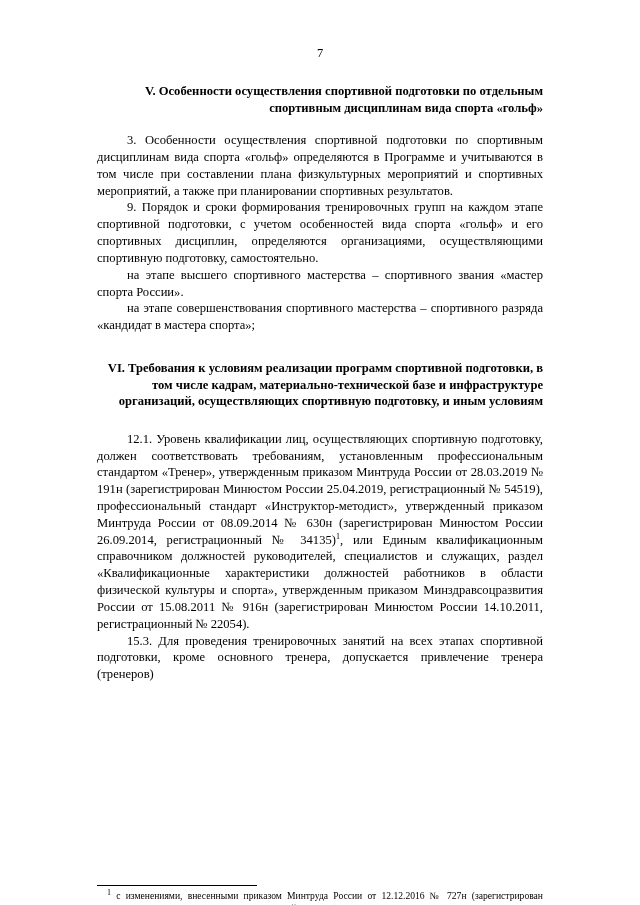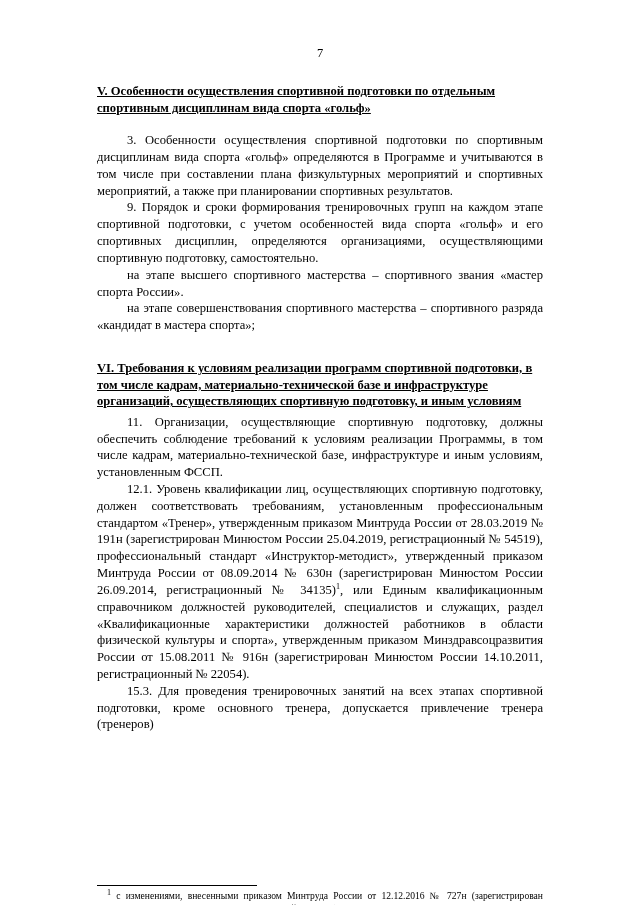--- a/index.html
+++ b/index.html
@@ -28,33 +28,32 @@
     margin-top: 46px;
     margin-bottom: 0;
     font-family: "Liberation Serif", serif;
   }
   .content {
     margin: 0 auto;
     width: 446px;
     padding-top: 22px;
   }
   .heading {
-    text-align: left;
+    text-align: right;
     font-weight: bold;
     font-size: 12.6px;
     line-height: 1.32;
     margin: 0;
-    text-decoration: underline;
   }
   .heading-1 {
     margin-bottom: 16px;
   }
   .heading-2 {
     margin-top: 26px;
-    margin-bottom: 4px;
+    margin-bottom: 21px;
   }
   p.para {
     text-align: justify;
     font-size: 12.6px;
     line-height: 1.335;
     margin: 0;
     text-indent: 30px;
     hyphens: none;
   }
   p.para.dash-indent {
@@ -97,21 +96,20 @@
 
     <div class="heading heading-1">V. Особенности осуществления спортивной подготовки по отдельным спортивным дисциплинам вида спорта «гольф»</div>
 
     <p class="para">3. Особенности осуществления спортивной подготовки по спортивным дисциплинам вида спорта «гольф» определяются в Программе и учитываются в том числе при составлении плана физкультурных мероприятий и спортивных мероприятий, а также при планировании спортивных результатов.</p>
     <p class="para">9. Порядок и сроки формирования тренировочных групп на каждом этапе спортивной подготовки, с учетом особенностей вида спорта «гольф» и его спортивных дисциплин, определяются организациями, осуществляющими спортивную подготовку, самостоятельно.</p>
     <p class="para dash-indent">на этапе высшего спортивного мастерства – спортивного звания «мастер спорта России».</p>
     <p class="para dash-indent">на этапе совершенствования спортивного мастерства – спортивного разряда «кандидат в мастера спорта»;</p>
 
     <div class="heading heading-2">VI. Требования к условиям реализации программ спортивной подготовки, в том числе кадрам, материально-технической базе и инфраструктуре организаций, осуществляющих спортивную подготовку, и иным условиям</div>
 
-    <p class="para">11. Организации, осуществляющие спортивную подготовку, должны обеспечить соблюдение требований к условиям реализации Программы, в том числе кадрам, материально-технической базе, инфраструктуре и иным условиям, установленным ФССП.</p>
     <p class="para"><span>12.1. Уровень квалификации лиц, осуществляющих спортивную подготовку, должен соответствовать требованиям, установленным профессиональным стандартом «Тренер», утвержденным приказом Минтруда России от 28.03.2019 № 191н (зарегистрирован Минюстом России 25.04.2019, регистрационный № 54519), профессиональный стандарт «Инструктор-методист», утвержденный приказом Минтруда России от 08.09.2014 № 630н (зарегистрирован Минюстом России 26.09.2014, регистрационный № 34135)</span><sup class="fn">1</sup><span>, или Единым квалификационным справочником должностей руководителей, специалистов и служащих, раздел «Квалификационные характеристики должностей работников в области физической культуры и спорта», утвержденным приказом Минздравсоцразвития России от 15.08.2011 № 916н (зарегистрирован Минюстом России 14.10.2011, регистрационный № 22054).</span></p>
     <p class="para">15.3. Для проведения тренировочных занятий на всех этапах спортивной подготовки, кроме основного тренера, допускается привлечение тренера (тренеров)</p>
 
   </div>
 
   <div class="footnote-area">
     <div class="footnote-sep"></div>
     <p class="footnote"><sup class="fn">1</sup> <span>с изменениями, внесенными приказом Минтруда России от 12.12.2016 № 727н (зарегистрирован Минюстом России 13.01.2017, регистрационный № 45230).</span></p>
   </div>
 

